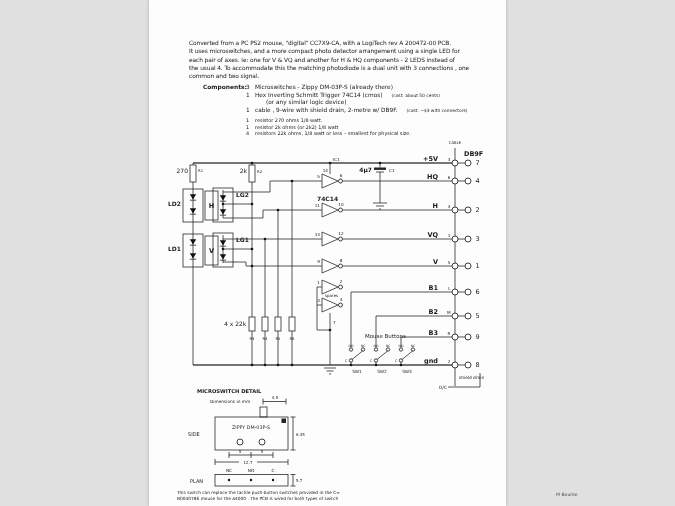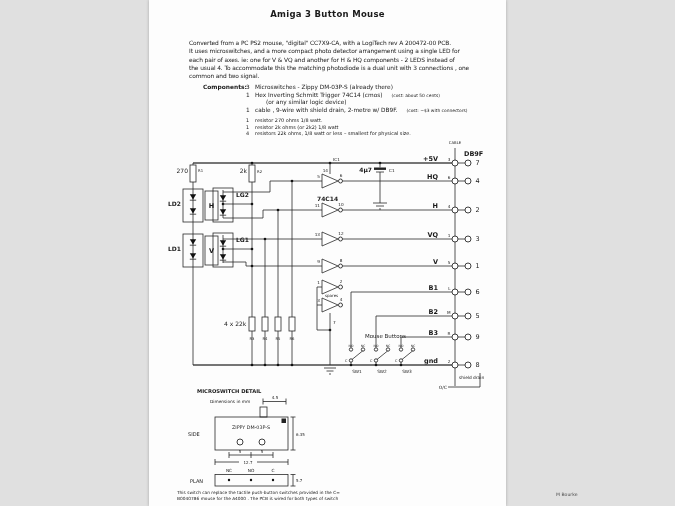--- a/index.html
+++ b/index.html
@@ -33,21 +33,20 @@
   svg rect.solid{fill:#222;stroke:none;}
   svg circle.ring{fill:#fff;stroke:#2a2a2a;stroke-width:.9;}
   svg circle.dot{fill:#111;stroke:none;}
   svg polygon.gate{fill:#fff;stroke:#2a2a2a;stroke-width:.8;}
   svg polygon.solid{fill:#111;stroke:none;}
 </style>
 </head>
 <body>
 
 <div class="page">
-  <div class="abs title" style="left:0;top:9px;width:357px;text-align:center;">Amiga 3 Button Mouse</div>
 
   <div class="abs intro" style="left:40px;top:39px;">
     <div>Converted from a PC PS2 mouse,  "digital" CC7X9-CA,  with a LogiTech rev A  200472-00  PCB.</div>
     <div>It uses microswitches,  and a more compact photo detector arrangement using a single LED for</div>
     <div>each pair of axes.  ie:  one for V &amp; VQ   and another for H &amp; HQ  components - 2 LEDS instead of</div>
     <div>the usual 4.   To accommodate this the matching photodiode is a dual unit with 3 connections , one</div>
     <div>common and two signal.</div>
   </div>
 
   <div class="abs comp-label" style="left:54px;top:84px;">Components:</div>

